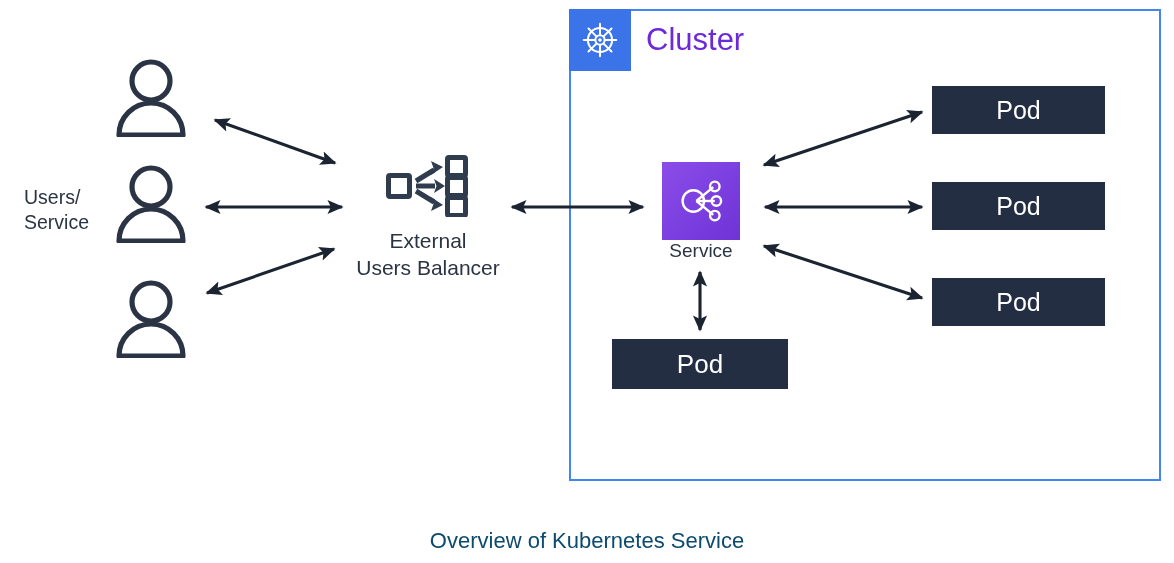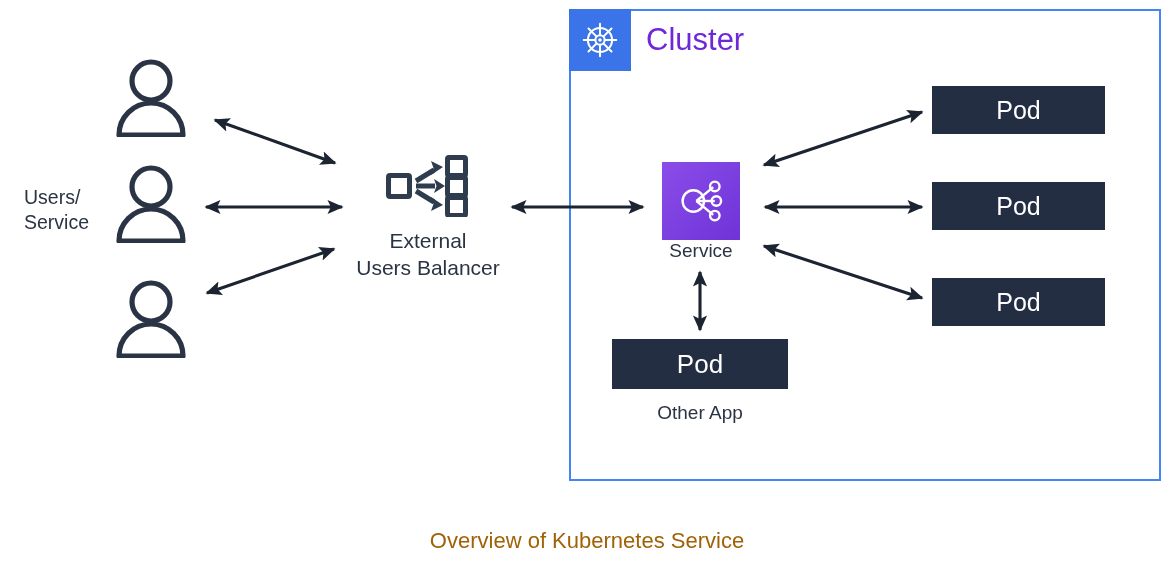--- a/index.html
+++ b/index.html
@@ -130,21 +130,21 @@
     color: #2B3444;
   }
 
   
   #caption {
     left: 0px;
     top: 528px;
     width: 1174px;
     text-align: center;
     font-size: 22px;
-    color: #a16207;
+    color: #0c4a6e;
   }
 
   
   #arrow-layer {
     left: 0; top: 0;
     width: 1174px; height: 563px;
     pointer-events: none;
   }
 </style>
 </head>
@@ -275,17 +275,16 @@
   <div class="abs pod-box" id="pod-right-2">
     <span class="pod-text">Pod</span>
   </div>
   <div class="abs pod-box" id="pod-right-3">
     <span class="pod-text">Pod</span>
   </div>
 
   <div class="abs pod-box" id="pod-other">
     <span class="pod-text">Pod</span>
   </div>
-  <div class="abs" id="other-app-label">Other App</div>
 
   <div class="abs" id="caption">Overview of Kubernetes Service</div>
 
 </div>
 
 </body></html>

